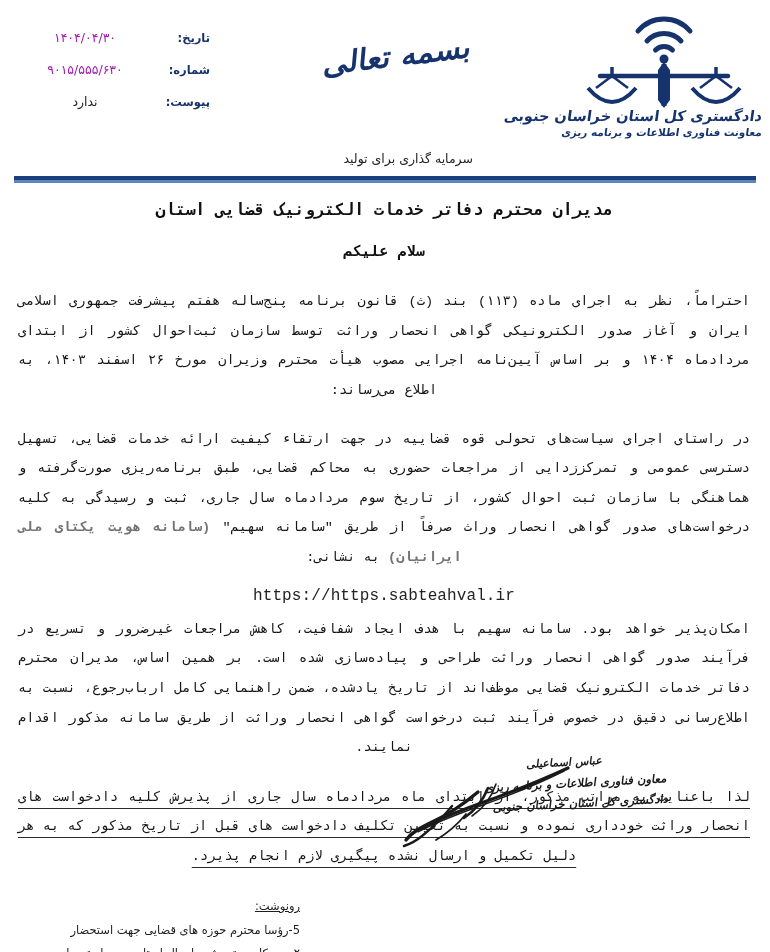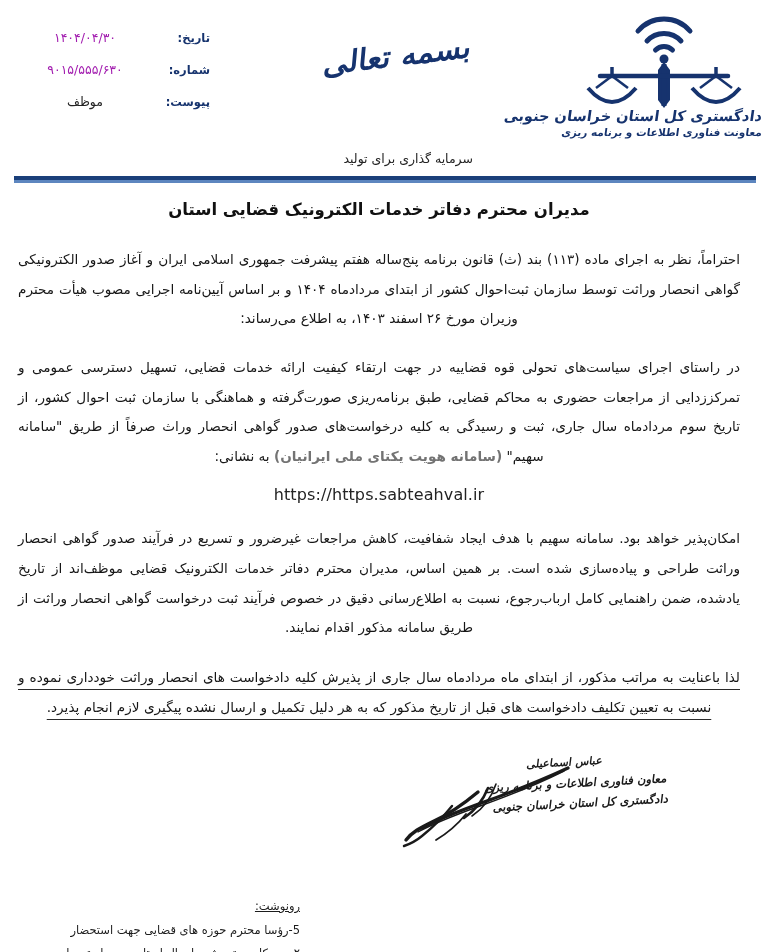--- a/index.html
+++ b/index.html
@@ -112,22 +112,23 @@
   .divider-light {
     height: 3px;
     background: #5d86bf;
   }
 
   
   .content {
     position: absolute;
     top: 190px;
     left: 14px;
-    right: 26px;
+    right: 16px;
     color: #111;
+    font-family: Liberation Mono, monospace;
   }
   .addressee {
     text-align: center;
     font-size: 16.5px;
     font-weight: bold;
     color: #111;
     margin: 10px 0 0 0;
     letter-spacing: -0.3px;
   }
   .greeting {
@@ -141,21 +142,21 @@
     font-size: 13.6px;
     line-height: 2.18;
     text-align: justify;
     text-align-last: center;
     margin: 20px 4px 0 4px;
     color: #161616;
     letter-spacing: -0.1px;
   }
   .para.p1 { margin-top: 26px; }
   .para.p2 { margin-top: 19px; }
-  .para.p3 { margin-top: 20px; }
+  .para.p3 { margin-top: 10px; }
   .para.p4 {
     margin-top: 20px;
     text-decoration: underline;
     text-underline-offset: 7px;
     text-decoration-thickness: 1px;
     text-decoration-color: #2a2a2a;
   }
   .hl {
     color: #737373;
     font-weight: bold;
@@ -273,35 +274,36 @@
       <div class="meta-row">
         <span class="meta-label">تاریخ:</span>
         <span class="meta-value">۱۴۰۴/۰۴/۳۰</span>
       </div>
       <div class="meta-row">
         <span class="meta-label">شماره:</span>
         <span class="meta-value">۹۰۱۵/۵۵۵/۶۳۰</span>
       </div>
       <div class="meta-row">
         <span class="meta-label">پیوست:</span>
-        <span class="meta-value plain">موظف</span>
+        <span class="meta-value plain">ندارد</span>
       </div>
     </div>
 
     <div class="slogan">سرمایه گذاری برای تولید</div>
   </div>
 
   <div class="divider-wrap">
     <div class="divider-dark"></div>
     <div class="divider-light"></div>
   </div>
 
   <div class="content">
 
     <div class="addressee">مدیران محترم دفاتر خدمات الکترونیک قضایی استان</div>
+    <div class="greeting">سلام علیکم</div>
 
     <p class="para p1">احتراماً، نظر به اجرای ماده (۱۱۳) بند (ث) قانون برنامه پنج‌ساله هفتم پیشرفت جمهوری اسلامی ایران و آغاز صدور الکترونیکی گواهی انحصار وراثت توسط سازمان ثبت‌احوال کشور از ابتدای مردادماه ۱۴۰۴ و بر اساس آیین‌نامه اجرایی مصوب هیأت محترم وزیران مورخ ۲۶ اسفند ۱۴۰۳، به اطلاع می‌رساند:</p>
 
     <p class="para p2"><span>در راستای اجرای سیاست‌های تحولی قوه قضاییه در جهت ارتقاء کیفیت ارائه خدمات قضایی، تسهیل دسترسی عمومی و تمرکززدایی از مراجعات حضوری به محاکم قضایی، طبق برنامه‌ریزی صورت‌گرفته و هماهنگی با سازمان ثبت احوال کشور، از تاریخ سوم مردادماه سال جاری، ثبت و رسیدگی به کلیه درخواست‌های صدور گواهی انحصار وراث صرفاً از طریق "سامانه سهیم" </span><span class="hl">(سامانه هویت یکتای ملی ایرانیان)</span><span> به نشانی:</span></p>
 
     <div class="url-line">https://https.sabteahval.ir</div>
 
     <p class="para p3">امکان‌پذیر خواهد بود. سامانه سهیم با هدف ایجاد شفافیت، کاهش مراجعات غیرضرور و تسریع در فرآیند صدور گواهی انحصار وراثت طراحی و پیاده‌سازی شده است. بر همین اساس، مدیران محترم دفاتر خدمات الکترونیک قضایی موظف‌اند از تاریخ یادشده، ضمن راهنمایی کامل ارباب‌رجوع، نسبت به اطلاع‌رسانی دقیق در خصوص فرآیند ثبت درخواست گواهی انحصار وراثت از طریق سامانه مذکور اقدام نمایند.</p>
 
     <p class="para p4">لذا باعنایت به مراتب مذکور، از ابتدای ماه مردادماه سال جاری از پذیرش کلیه دادخواست های انحصار وراثت خودداری نموده و نسبت به تعیین تکلیف دادخواست های قبل از تاریخ مذکور که به هر دلیل تکمیل و ارسال نشده پیگیری لازم انجام پذیرد.</p>

